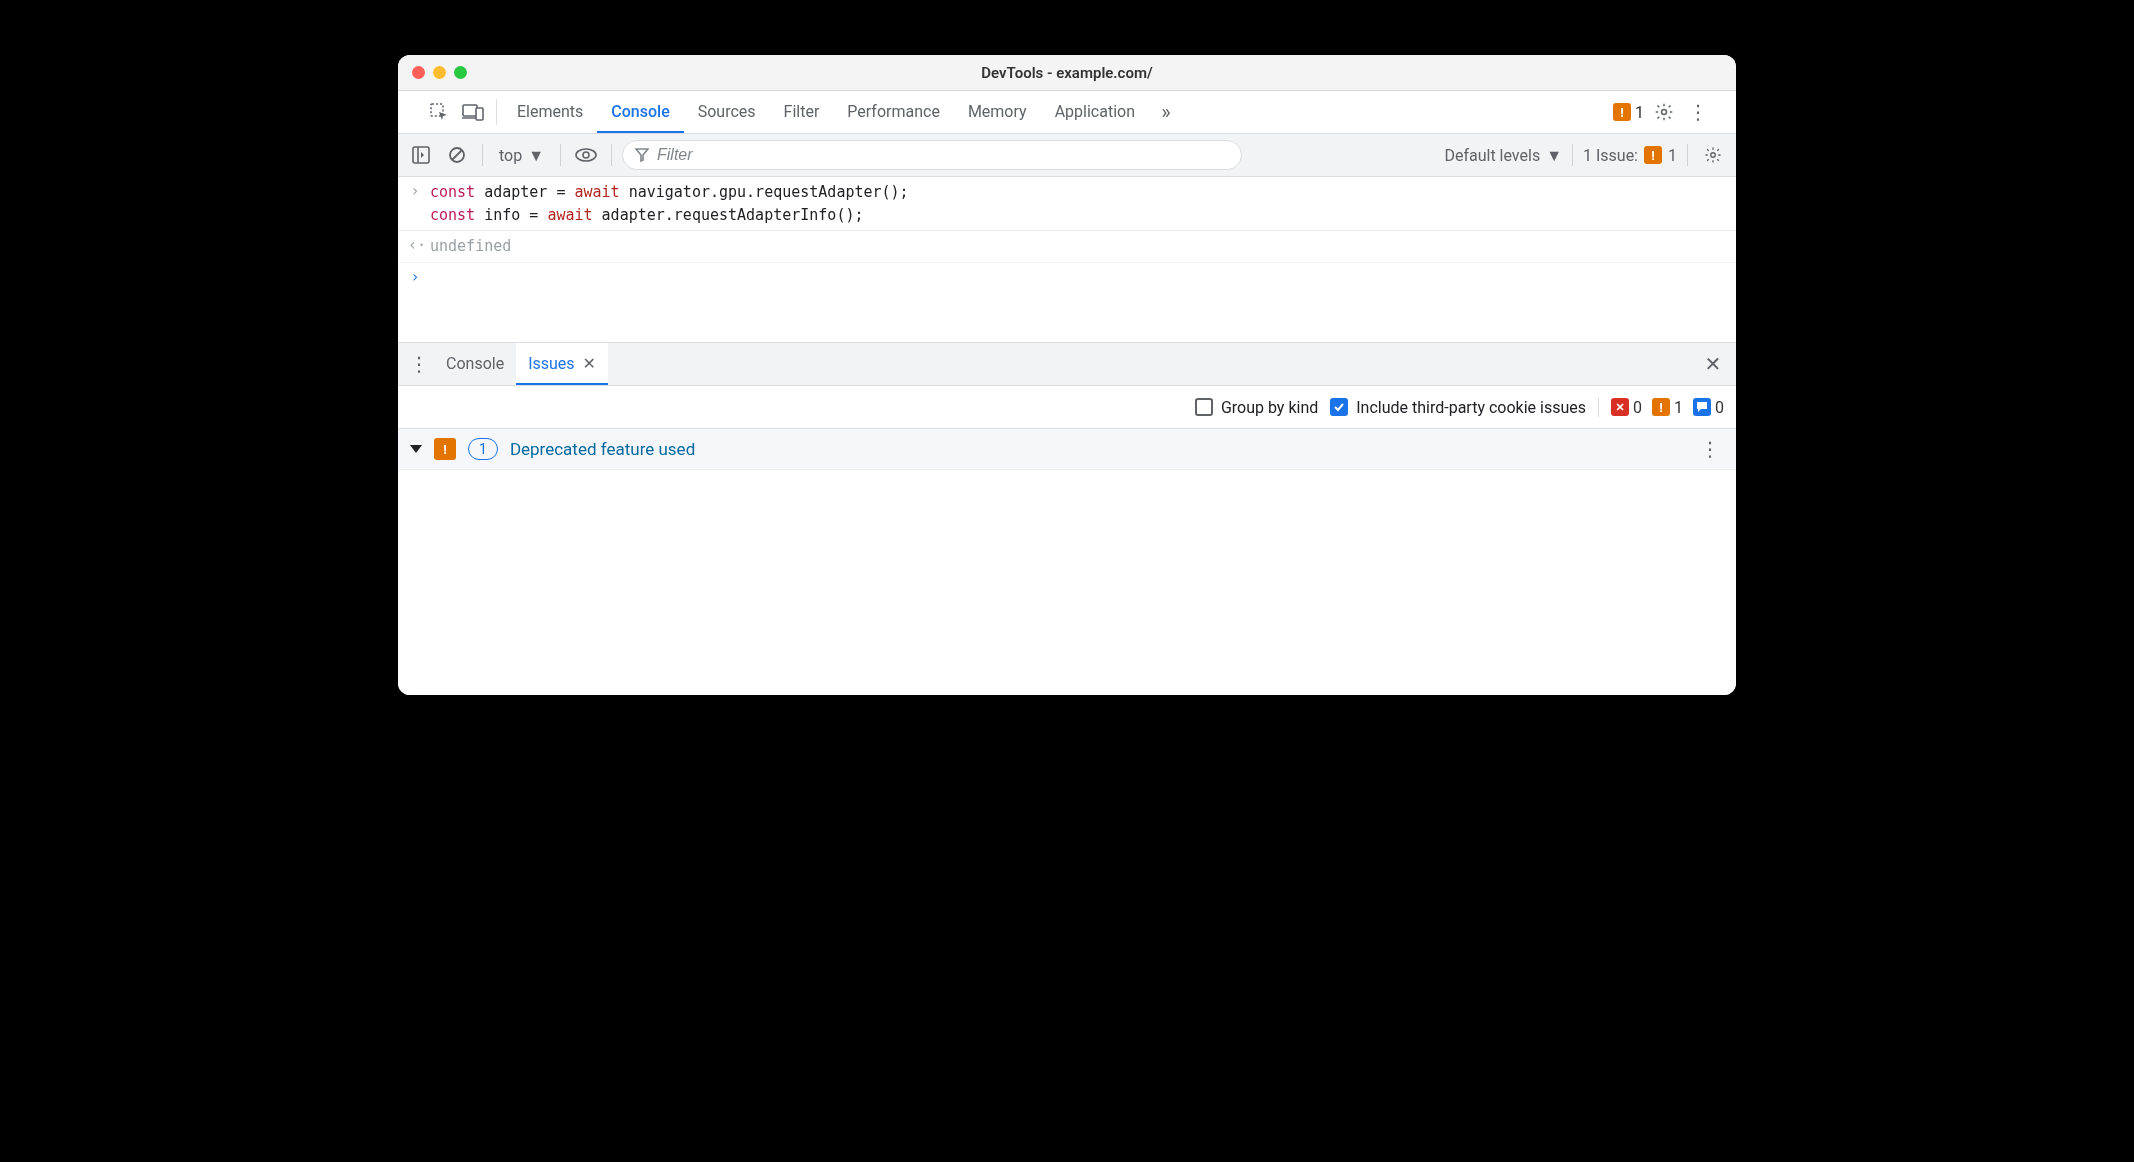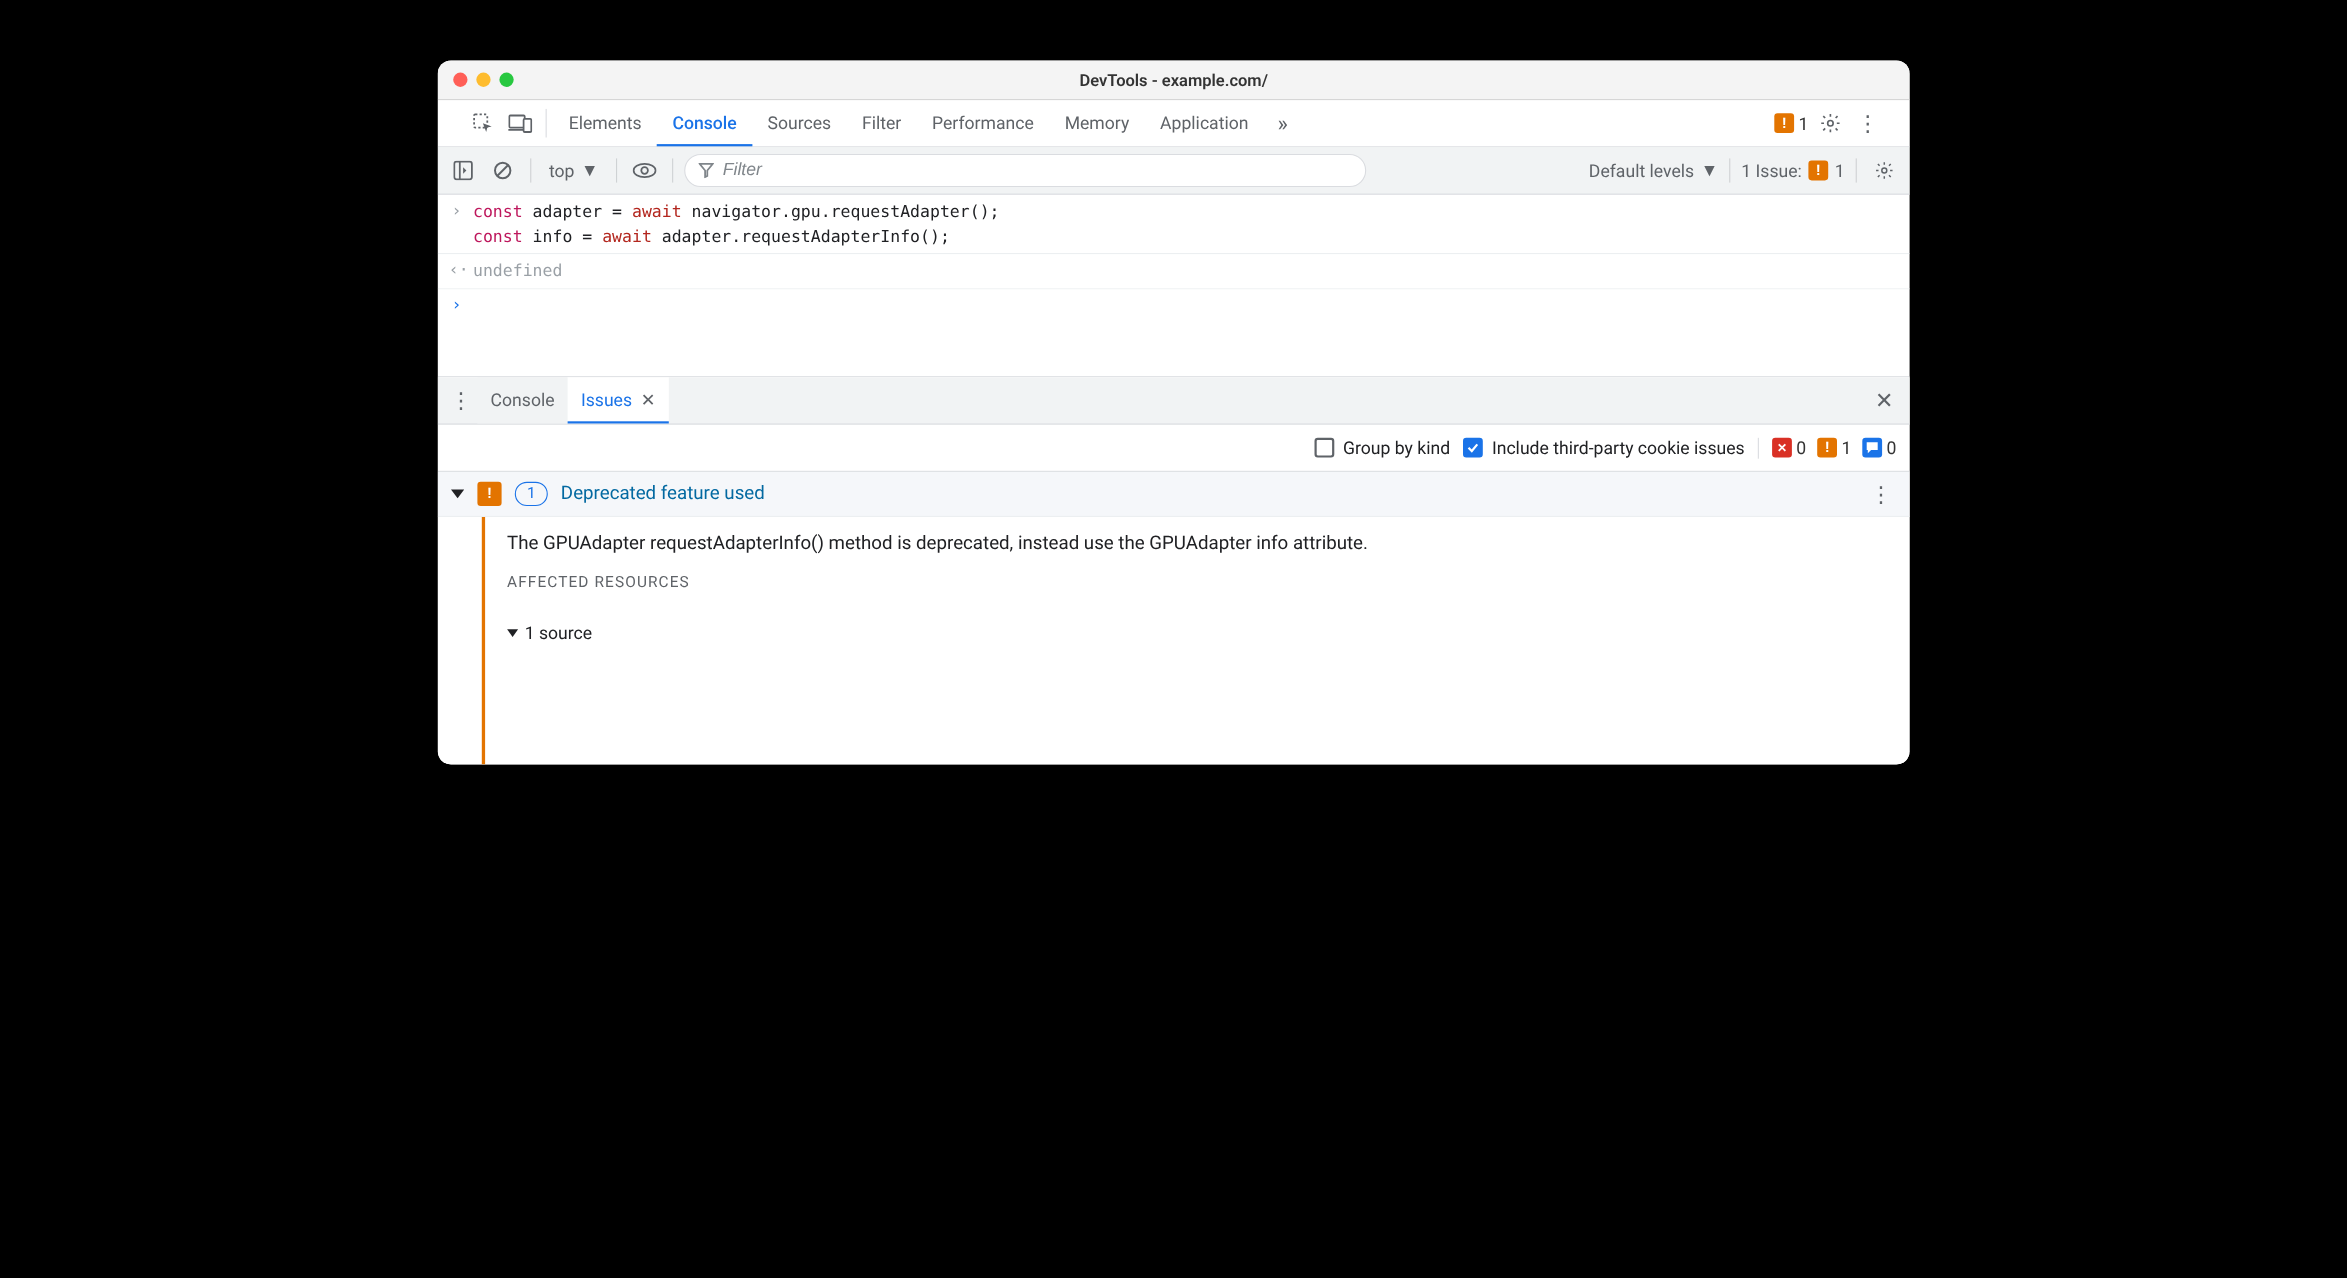--- a/index.html
+++ b/index.html
@@ -346,23 +346,15 @@
     </div>
 
     <div class="issue-item">
       <div class="tri"></div>
       <span class="warn-square" style="width:22px;height:22px;">!</span>
       <span class="count-pill">1</span>
       <span class="issue-title">Deprecated feature used</span>
       <span class="issue-menu">⋮</span>
     </div>
 
-    <div class="issue-detail">
-      <div class="issue-msg">The GPUAdapter requestAdapterInfo() method is deprecated, instead use the GPUAdapter info attribute.</div>
-      <div class="affected-label">AFFECTED RESOURCES</div>
-      <div class="source-row">
-        <div class="tri" style="border-top-width:7px;border-left-width:5px;border-right-width:5px;"></div>
-        <span>1 source</span>
-      </div>
-    </div>
   </div>
 
 </div>
 
 </body></html>

